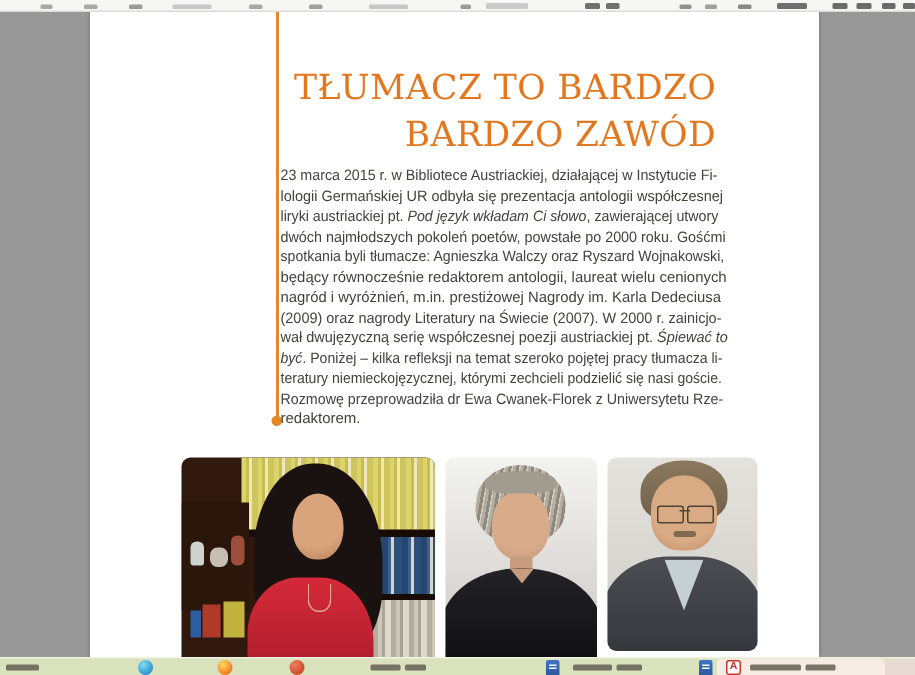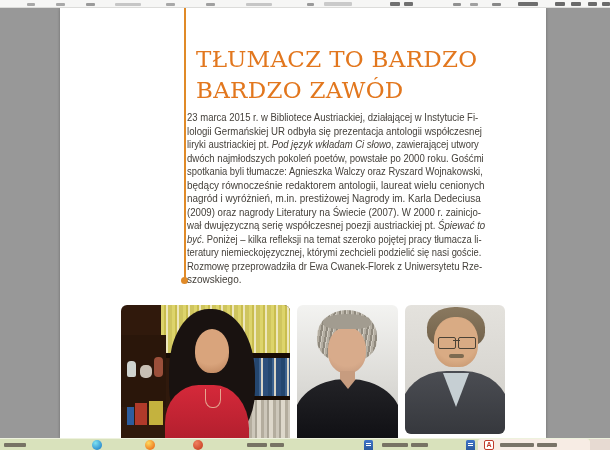--- a/index.html
+++ b/index.html
@@ -3,21 +3,21 @@
 <meta charset="utf-8">
 <style>
   html,body{margin:0;padding:0;}
   .screen{position:relative;width:610px;height:450px;overflow:hidden;background:#989898;font-family:"Liberation Sans",sans-serif;}
 
   
   .toolbar{position:absolute;left:0;top:0;width:610px;height:7px;background:#f6f6f5;border-bottom:1px solid #dcdcda;z-index:5;overflow:hidden;}
   .frag{position:absolute;border-radius:1px;}
 
   
-  .canvas{position:absolute;left:0;top:8px;width:610px;height:430px;background:#989898;overflow:hidden;}
+  .canvas{position:absolute;left:0;top:8px;width:610px;height:430px;background:#989898;overflow:hidden;text-align:right;}
   .page{position:absolute;left:60px;top:0;width:486px;height:430px;background:#ffffff;box-shadow:0 0 3px rgba(0,0,0,.28);overflow:hidden;}
 
   .accent-rule{position:absolute;left:124px;top:0;width:2px;height:272px;background:#e08a28;}
   .accent-dot{position:absolute;left:121px;top:269px;width:7px;height:7px;border-radius:50%;background:#e08a28;}
 
   .article-title{position:absolute;left:136px;top:36px;margin:0;font-family:"DejaVu Serif",serif;font-weight:400;font-size:23px;line-height:31px;letter-spacing:.3px;color:#e2771e;}
 
   .article-body{position:absolute;left:127px;top:103px;width:287px;font-family:Liberation Sans, sans-serif;font-size:10px;color:#45413b;}
   .bline{display:block;white-space:nowrap;width:max-content;height:13.5px;line-height:13.5px;transform-origin:0 50%;}
 
@@ -113,21 +113,21 @@
           <div class="bline" style="transform: scaleX(0.946121);"><span>liryki austriackiej pt. </span><i>Pod język wkładam Ci słowo</i><span>, zawierającej utwory</span></div>
           <div class="bline" style="transform: scaleX(0.956617);"><span>dwóch najmłodszych pokoleń poetów, powstałe po 2000 roku. Gośćmi</span></div>
           <div class="bline" style="transform: scaleX(0.940357);"><span>spotkania byli tłumacze: Agnieszka Walczy oraz Ryszard Wojnakowski,</span></div>
           <div class="bline" style="transform: scaleX(0.994585);"><span>będący równocześnie redaktorem antologii, laureat wielu cenionych</span></div>
           <div class="bline" style="transform: scaleX(0.989442);"><span>nagród i wyróżnień, m.in. prestiżowej Nagrody im. Karla Dedeciusa</span></div>
           <div class="bline" style="transform: scaleX(0.96339);"><span>(2009) oraz nagrody Literatury na Świecie (2007). W 2000 r. zainicjo-</span></div>
           <div class="bline" style="transform: scaleX(0.964959);"><span>wał dwujęzyczną serię współczesnej poezji austriackiej pt. </span><i>Śpiewać to</i></div>
           <div class="bline" style="transform: scaleX(0.9381);"><i>być</i><span>. Poniżej – kilka refleksji na temat szeroko pojętej pracy tłumacza li-</span></div>
           <div class="bline" style="transform: scaleX(0.935472);"><span>teratury niemieckojęzycznej, którymi zechcieli podzielić się nasi goście.</span></div>
           <div class="bline" style="transform: scaleX(0.949987);"><span>Rozmowę przeprowadziła dr Ewa Cwanek-Florek z Uniwersytetu Rze-</span></div>
-          <div class="bline"><span>szowskiego.</span></div>
+          <div class="bline"><span>redaktorem.</span></div>
         </div>
 
       <div class="photo" id="ph1">
         <div class="layer p1-yellowbooks"></div>
         <div class="layer p1-shelf1"></div>
         <div class="layer p1-bluebooks"></div>
         <div class="layer p1-shelf2"></div>
         <div class="layer p1-whitebooks"></div>
         <div class="layer p1-cabinet"></div>
         <div class="layer p1-fig1"></div>

